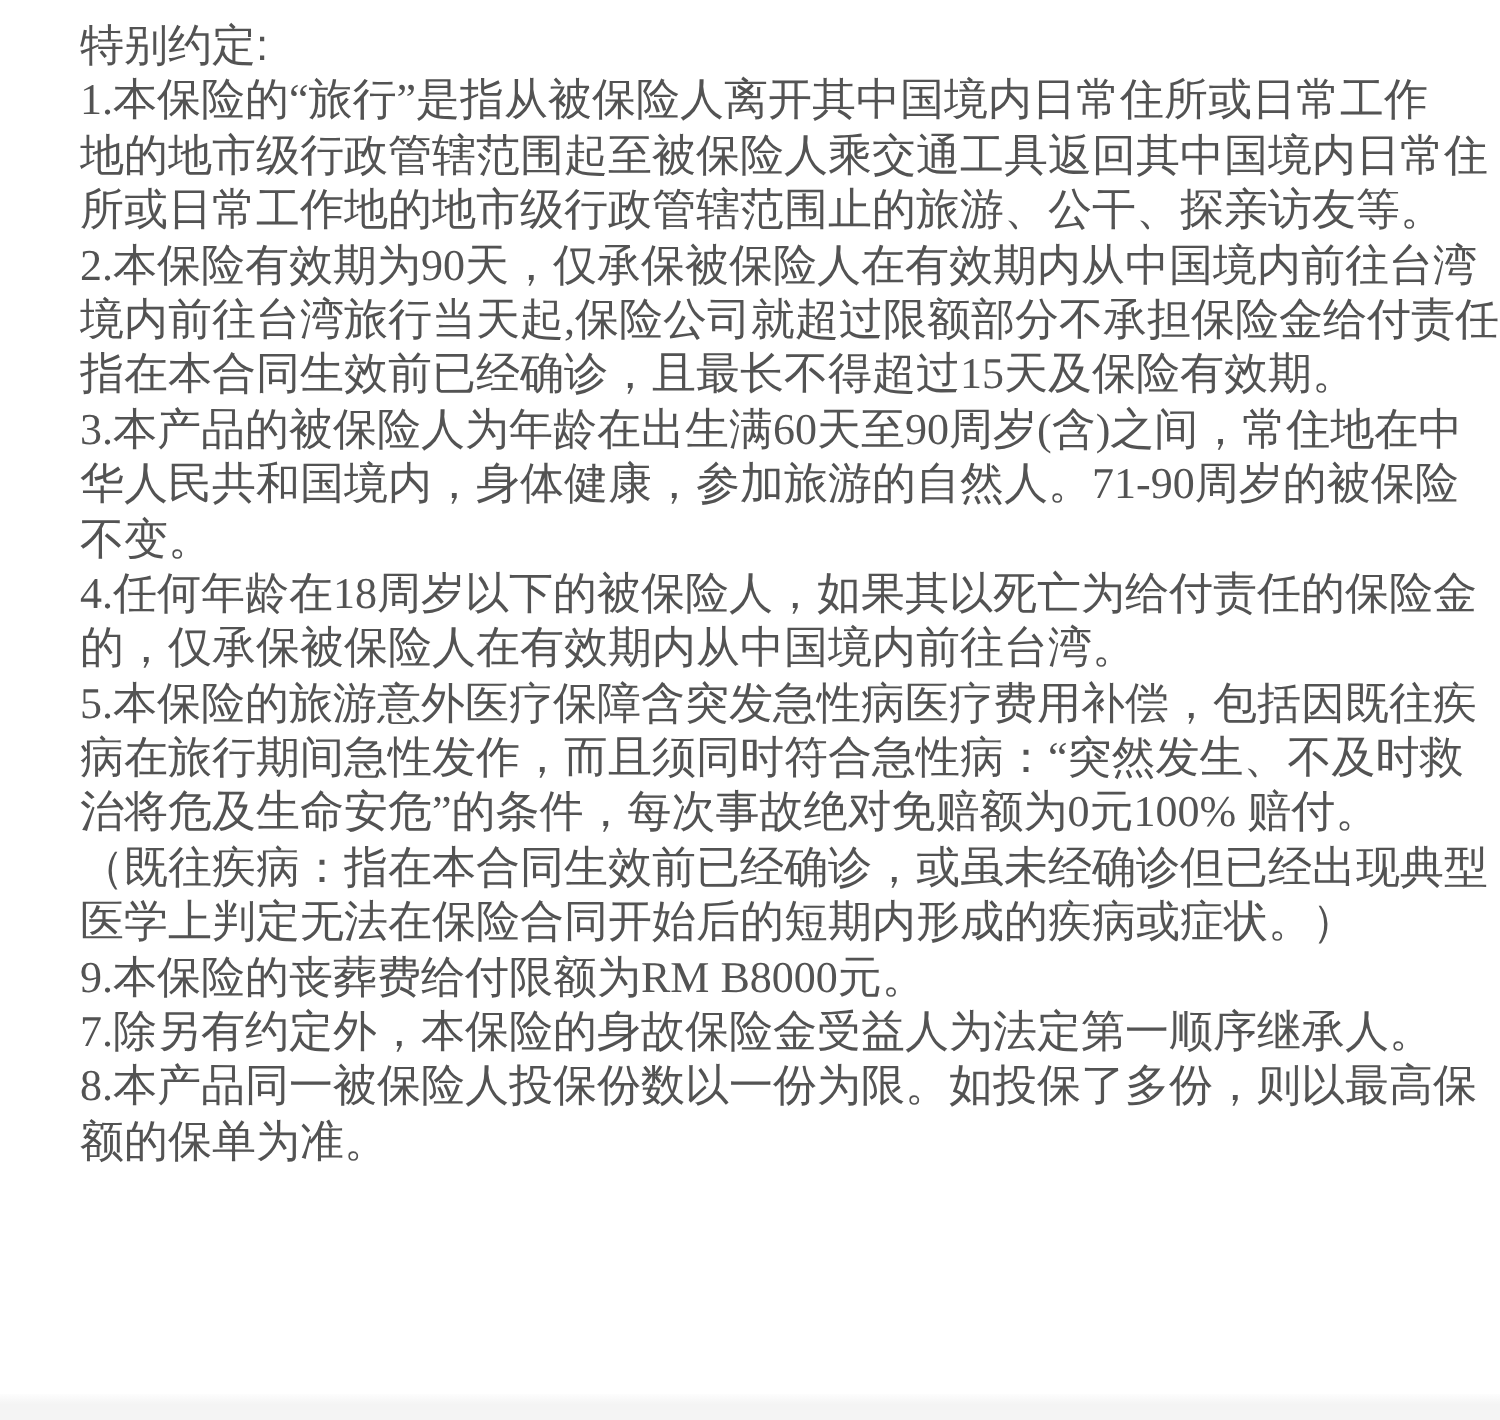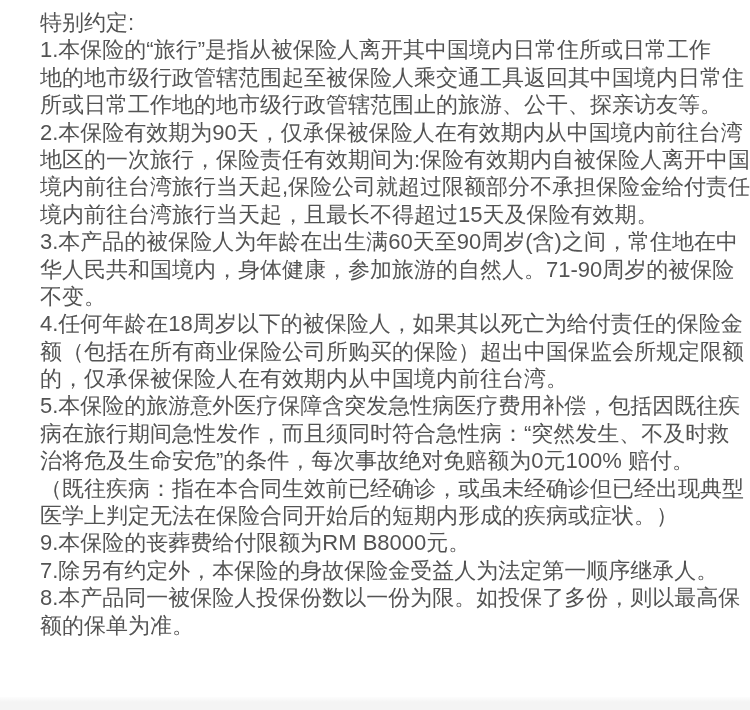--- a/index.html
+++ b/index.html
@@ -28,20 +28,21 @@
     height: 27.4px;
     color: #535353;
     white-space: pre;
     letter-spacing: 0px;
     font-weight: 400;
     text-rendering: optimizeLegibility;
   }
   .clause {
     margin: 0;
     padding: 0;
+    font-family: Liberation Serif, serif;
   }
   .footer-band {
     position: absolute;
     left: 0;
     bottom: 0;
     width: 750px;
     height: 13px;
     background: linear-gradient(to bottom, #fdfdfd 0%, #f4f4f4 40%, #f4f4f4 100%);
   }
 </style>
@@ -53,34 +54,32 @@
   <div class="txt-line">特别约定:</div>
 
   <section class="clause">
     <div class="txt-line">1.本保险的“旅行”是指从被保险人离开其中国境内日常住所或日常工作</div>
     <div class="txt-line">地的地市级行政管辖范围起至被保险人乘交通工具返回其中国境内日常住</div>
     <div class="txt-line">所或日常工作地的地市级行政管辖范围止的旅游、公干、探亲访友等。</div>
   </section>
 
   <section class="clause">
     <div class="txt-line">2.本保险有效期为90天，仅承保被保险人在有效期内从中国境内前往台湾</div>
-    <div class="txt-line">地区的一次旅行，保险责任有效期间为:保险有效期内自被保险人离开中国</div>
     <div class="txt-line">境内前往台湾旅行当天起,保险公司就超过限额部分不承担保险金给付责任</div>
-    <div class="txt-line">境内前往台湾旅行当天起，且最长不得超过15天及保险有效期。</div>
+    <div class="txt-line">指在本合同生效前已经确诊，且最长不得超过15天及保险有效期。</div>
   </section>
 
   <section class="clause">
     <div class="txt-line">3.本产品的被保险人为年龄在出生满60天至90周岁(含)之间，常住地在中</div>
     <div class="txt-line">华人民共和国境内，身体健康，参加旅游的自然人。71-90周岁的被保险</div>
     <div class="txt-line">不变。</div>
   </section>
 
   <section class="clause">
     <div class="txt-line">4.任何年龄在18周岁以下的被保险人，如果其以死亡为给付责任的保险金</div>
-    <div class="txt-line">额（包括在所有商业保险公司所购买的保险）超出中国保监会所规定限额</div>
     <div class="txt-line">的，仅承保被保险人在有效期内从中国境内前往台湾。</div>
   </section>
 
   <section class="clause">
     <div class="txt-line">5.本保险的旅游意外医疗保障含突发急性病医疗费用补偿，包括因既往疾</div>
     <div class="txt-line">病在旅行期间急性发作，而且须同时符合急性病：“突然发生、不及时救</div>
     <div class="txt-line">治将危及生命安危”的条件，每次事故绝对免赔额为0元100% 赔付。</div>
     <div class="txt-line">（既往疾病：指在本合同生效前已经确诊，或虽未经确诊但已经出现典型</div>
     <div class="txt-line">医学上判定无法在保险合同开始后的短期内形成的疾病或症状。）</div>
   </section>

